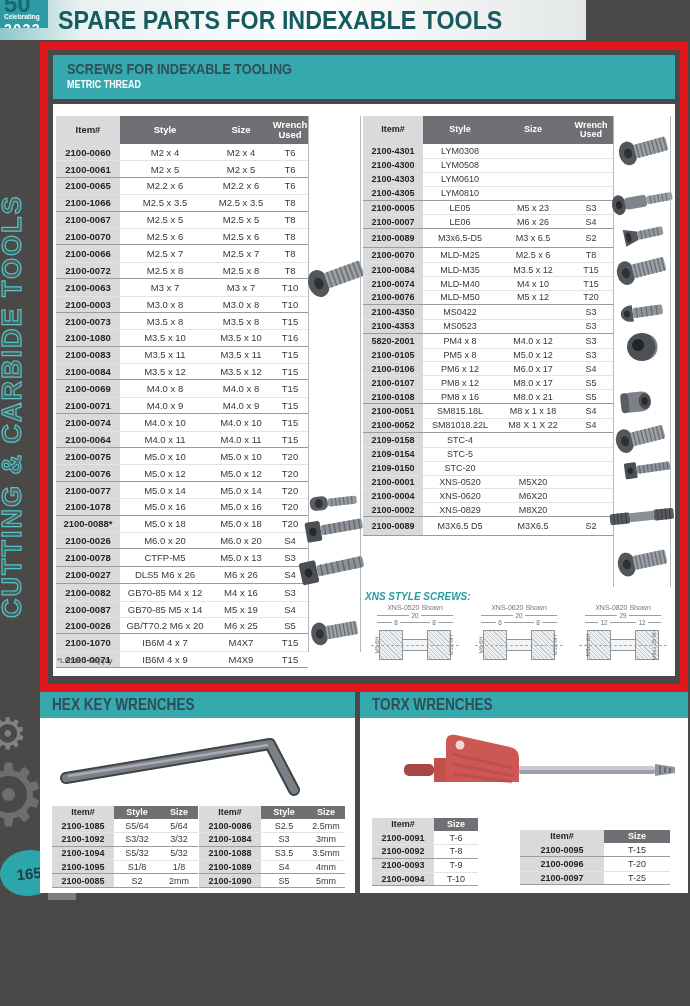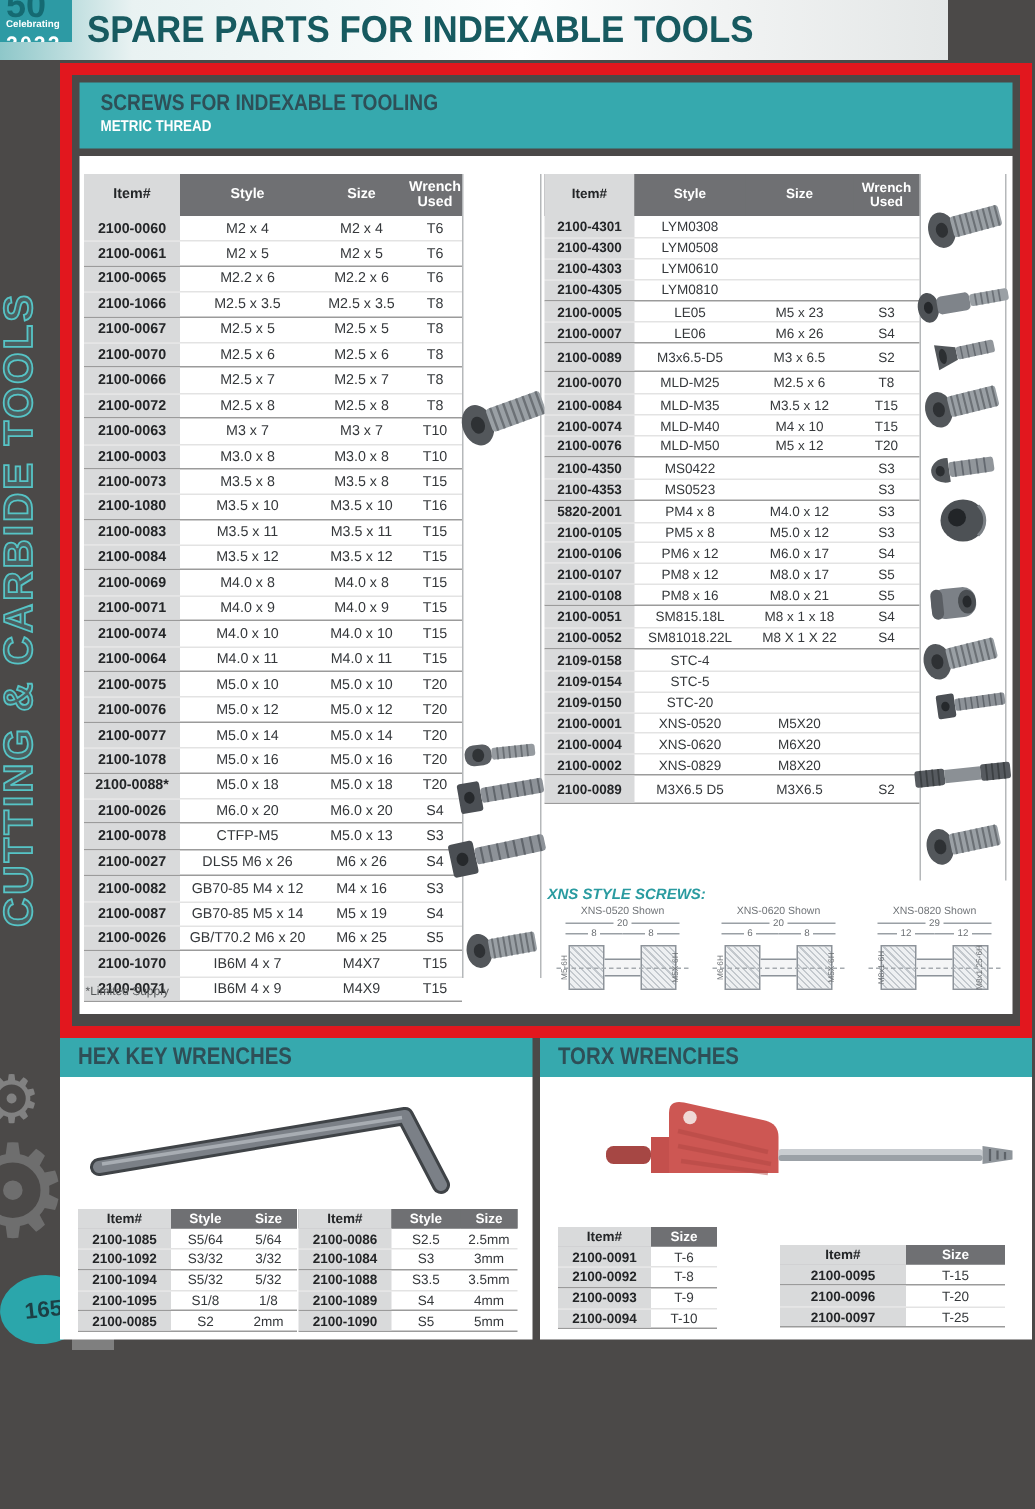--- a/index.html
+++ b/index.html
@@ -1,21 +1,21 @@
 <!DOCTYPE html>
 <html><head>
 <meta charset="utf-8">
 <style>
   * { margin:0; padding:0; box-sizing:border-box; }
   html,body { width:690px; height:1006px; }
   body { position:relative; background:#4b4948; overflow:hidden;
          font-family:"Liberation Sans", sans-serif; }
 
   
-  .topband { position:absolute; left:0; top:0; width:632px; height:40px;
+  .topband { position:absolute; left:0; top:0; width:586px; height:40px;
     background:linear-gradient(90deg,#8ec7c9 0%,#e9f2f2 14%,#fdfefe 55%,#e4e7e7 100%); }
   .toptitle { position:absolute; left:58px; top:6px; font-size:25px; font-weight:bold;
     color:#175a60; letter-spacing:0; transform:scaleX(0.93); transform-origin:left; white-space:nowrap; }
   .logo { position:absolute; left:0; top:0; width:48px; height:28px; background:#2d9aa4; overflow:hidden; }
   .logo .fifty { position:absolute; left:4px; top:-10px; font-size:24px; font-weight:bold; color:#156a72; }
   .logo .l1 { position:absolute; left:4px; top:13px; font-size:6.5px; color:#fff; font-weight:bold; }
   .logo .l2 { position:absolute; left:4px; top:21px; font-size:14px; color:#fff; font-weight:bold; letter-spacing:1.5px; }
 
   
   .side-text { position:absolute; left:-3px; top:96px; height:620px; width:42px;

